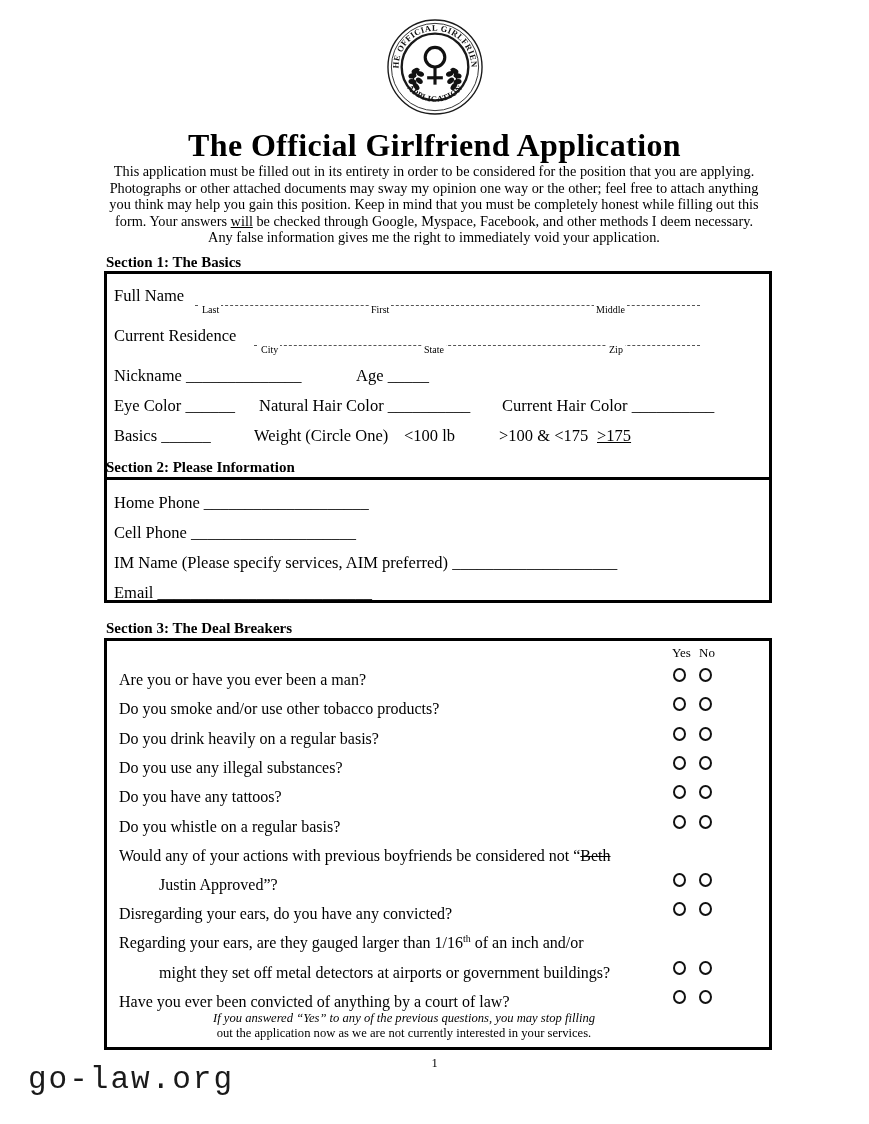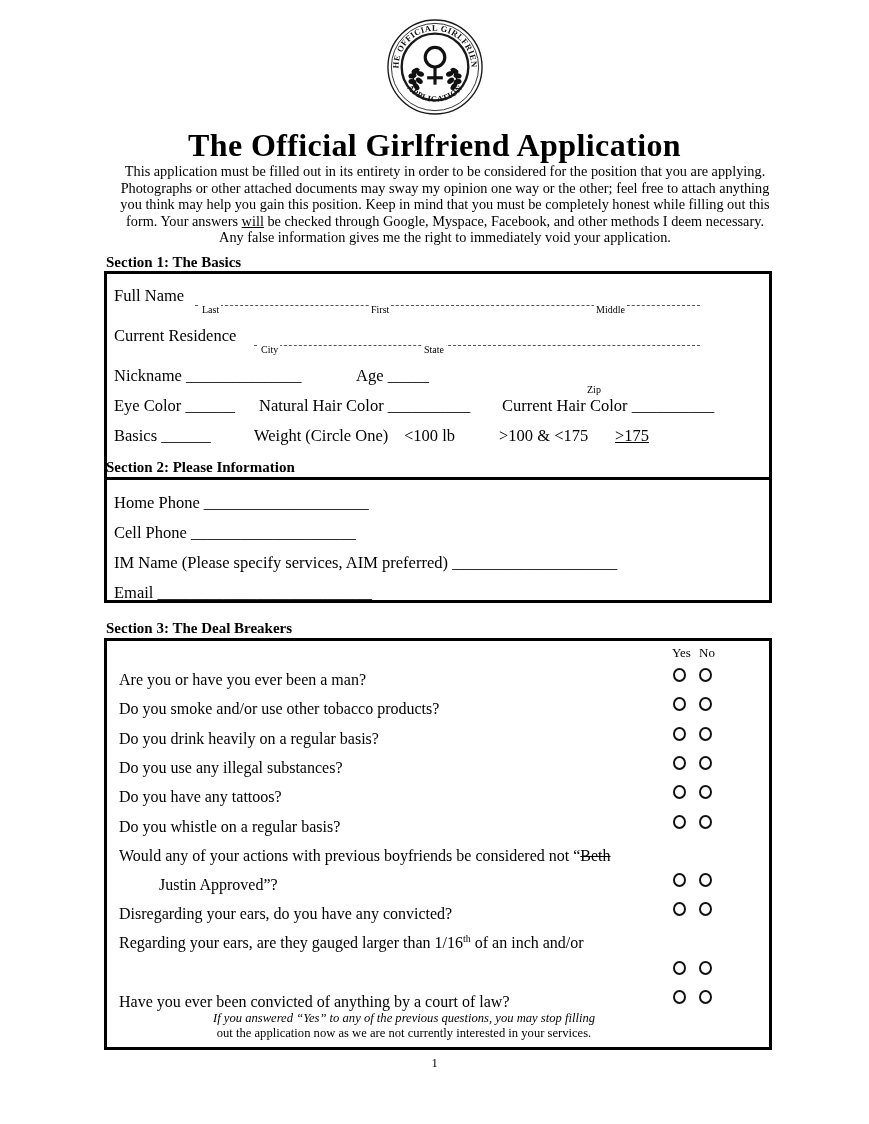--- a/index.html
+++ b/index.html
@@ -52,21 +52,20 @@
 
   
   .intro {
     position: absolute;
     left: 104px;
     width: 660px;
     top: 163px;
     text-align: center;
     font-size: 14.3px;
     line-height: 16.6px;
-    margin-left: 11px;
   }
   .intro u { text-decoration: underline; }
 
   
   .sec-head {
     position: absolute;
     font-size: 15px;
     font-weight: bold;
     left: 106px;
   }
@@ -218,21 +217,21 @@
     <div class="fieldline" style="left:7px; top:14px;">Full Name</div>
     <div class="dash-rule" style="left:88px; top:31px; width:505px;"></div>
     <div class="sub-label" style="left:93px; top:31px;">Last</div>
     <div class="sub-label" style="left:262px; top:31px;">First</div>
     <div class="sub-label" style="left:487px; top:31px;">Middle</div>
 
     <div class="fieldline" style="left:7px; top:54px;">Current Residence</div>
     <div class="dash-rule" style="left:147px; top:71px; width:446px;"></div>
     <div class="sub-label" style="left:152px; top:71px;">City</div>
     <div class="sub-label" style="left:315px; top:71px;">State</div>
-    <div class="sub-label" style="left:478px; top:71px;margin-top:40px;">Zip</div>
+    <div class="sub-label" style="left:500px; top:71px;">Zip</div>
 
     <div class="fieldline" style="left:7px; top:94px;text-align:center;">
       <span>Nickname</span>
       <span class="blank">______________</span>
     </div>
     <div class="fieldline" style="left:249px; top:94px;">
       <span>Age</span>
       <span class="blank">_____</span>
     </div>
 
@@ -249,21 +248,21 @@
       <span class="blank">__________</span>
     </div>
 
     <div class="fieldline" style="left:7px; top:154px;">
       <span>Basics</span>
       <span class="blank">______</span>
     </div>
     <div class="fieldline" style="left:147px; top:154px;">Weight (Circle One)</div>
     <div class="fieldline" style="left:297px; top:154px;">&lt;100 lb</div>
     <div class="fieldline" style="left:392px; top:154px;">&gt;100 &amp; &lt;175</div>
-    <div class="fieldline" style="left:508px; top:154px;text-decoration:underline;">&gt;175</div>
+    <div class="fieldline" style="left:490px; top:154px;text-decoration:underline;">&gt;175</div>
   </div>
 
   <div class="sec-head" style="top:459px">Section 2: Please Information</div>
 
   <div class="box" style="top:477px; height:126px;">
     <div class="fieldline" style="left:7px; top:15px;">
       <span>Home Phone</span>
       <span class="blank">____________________</span>
     </div>
     <div class="fieldline" style="left:7px; top:45px;">
@@ -320,28 +319,30 @@
     <div class="radio" style="left:592px; top:232px;"></div>
 
     <div class="q-row" style="left:12px; top:265px;">Disregarding your ears, do you have any convicted?</div>
     <div class="radio" style="left:566px; top:261px;"></div>
     <div class="radio" style="left:592px; top:261px;"></div>
 
     <div class="q-row" style="left:12px; top:294px;">
       <span>Regarding your ears, are they gauged larger than 1/16</span><sup>th</sup><span> of an inch and/or</span>
     </div>
 
+    <div class="q-row" style="left:52px; top:324px;">might they set off metal detectors at airports or government buildings?</div>
     <div class="radio" style="left:566px; top:320px;"></div>
     <div class="radio" style="left:592px; top:320px;"></div>
 
     <div class="q-row" style="left:12px; top:353px;">Have you ever been convicted of anything by a court of law?</div>
     <div class="radio" style="left:566px; top:349px;"></div>
     <div class="radio" style="left:592px; top:349px;"></div>
   </div>
 
   <div class="note" style="top:1011px;">
     <span class="l1">If you answered “Yes” to any of the previous questions, you may stop filling</span>
     <span class="l2">out the application now as we are not currently interested in your services.</span>
   </div>
 
   <div class="page-num">1</div>
+  <div class="watermark">go-law.org</div>
 
 </div>
 
 </body></html>

